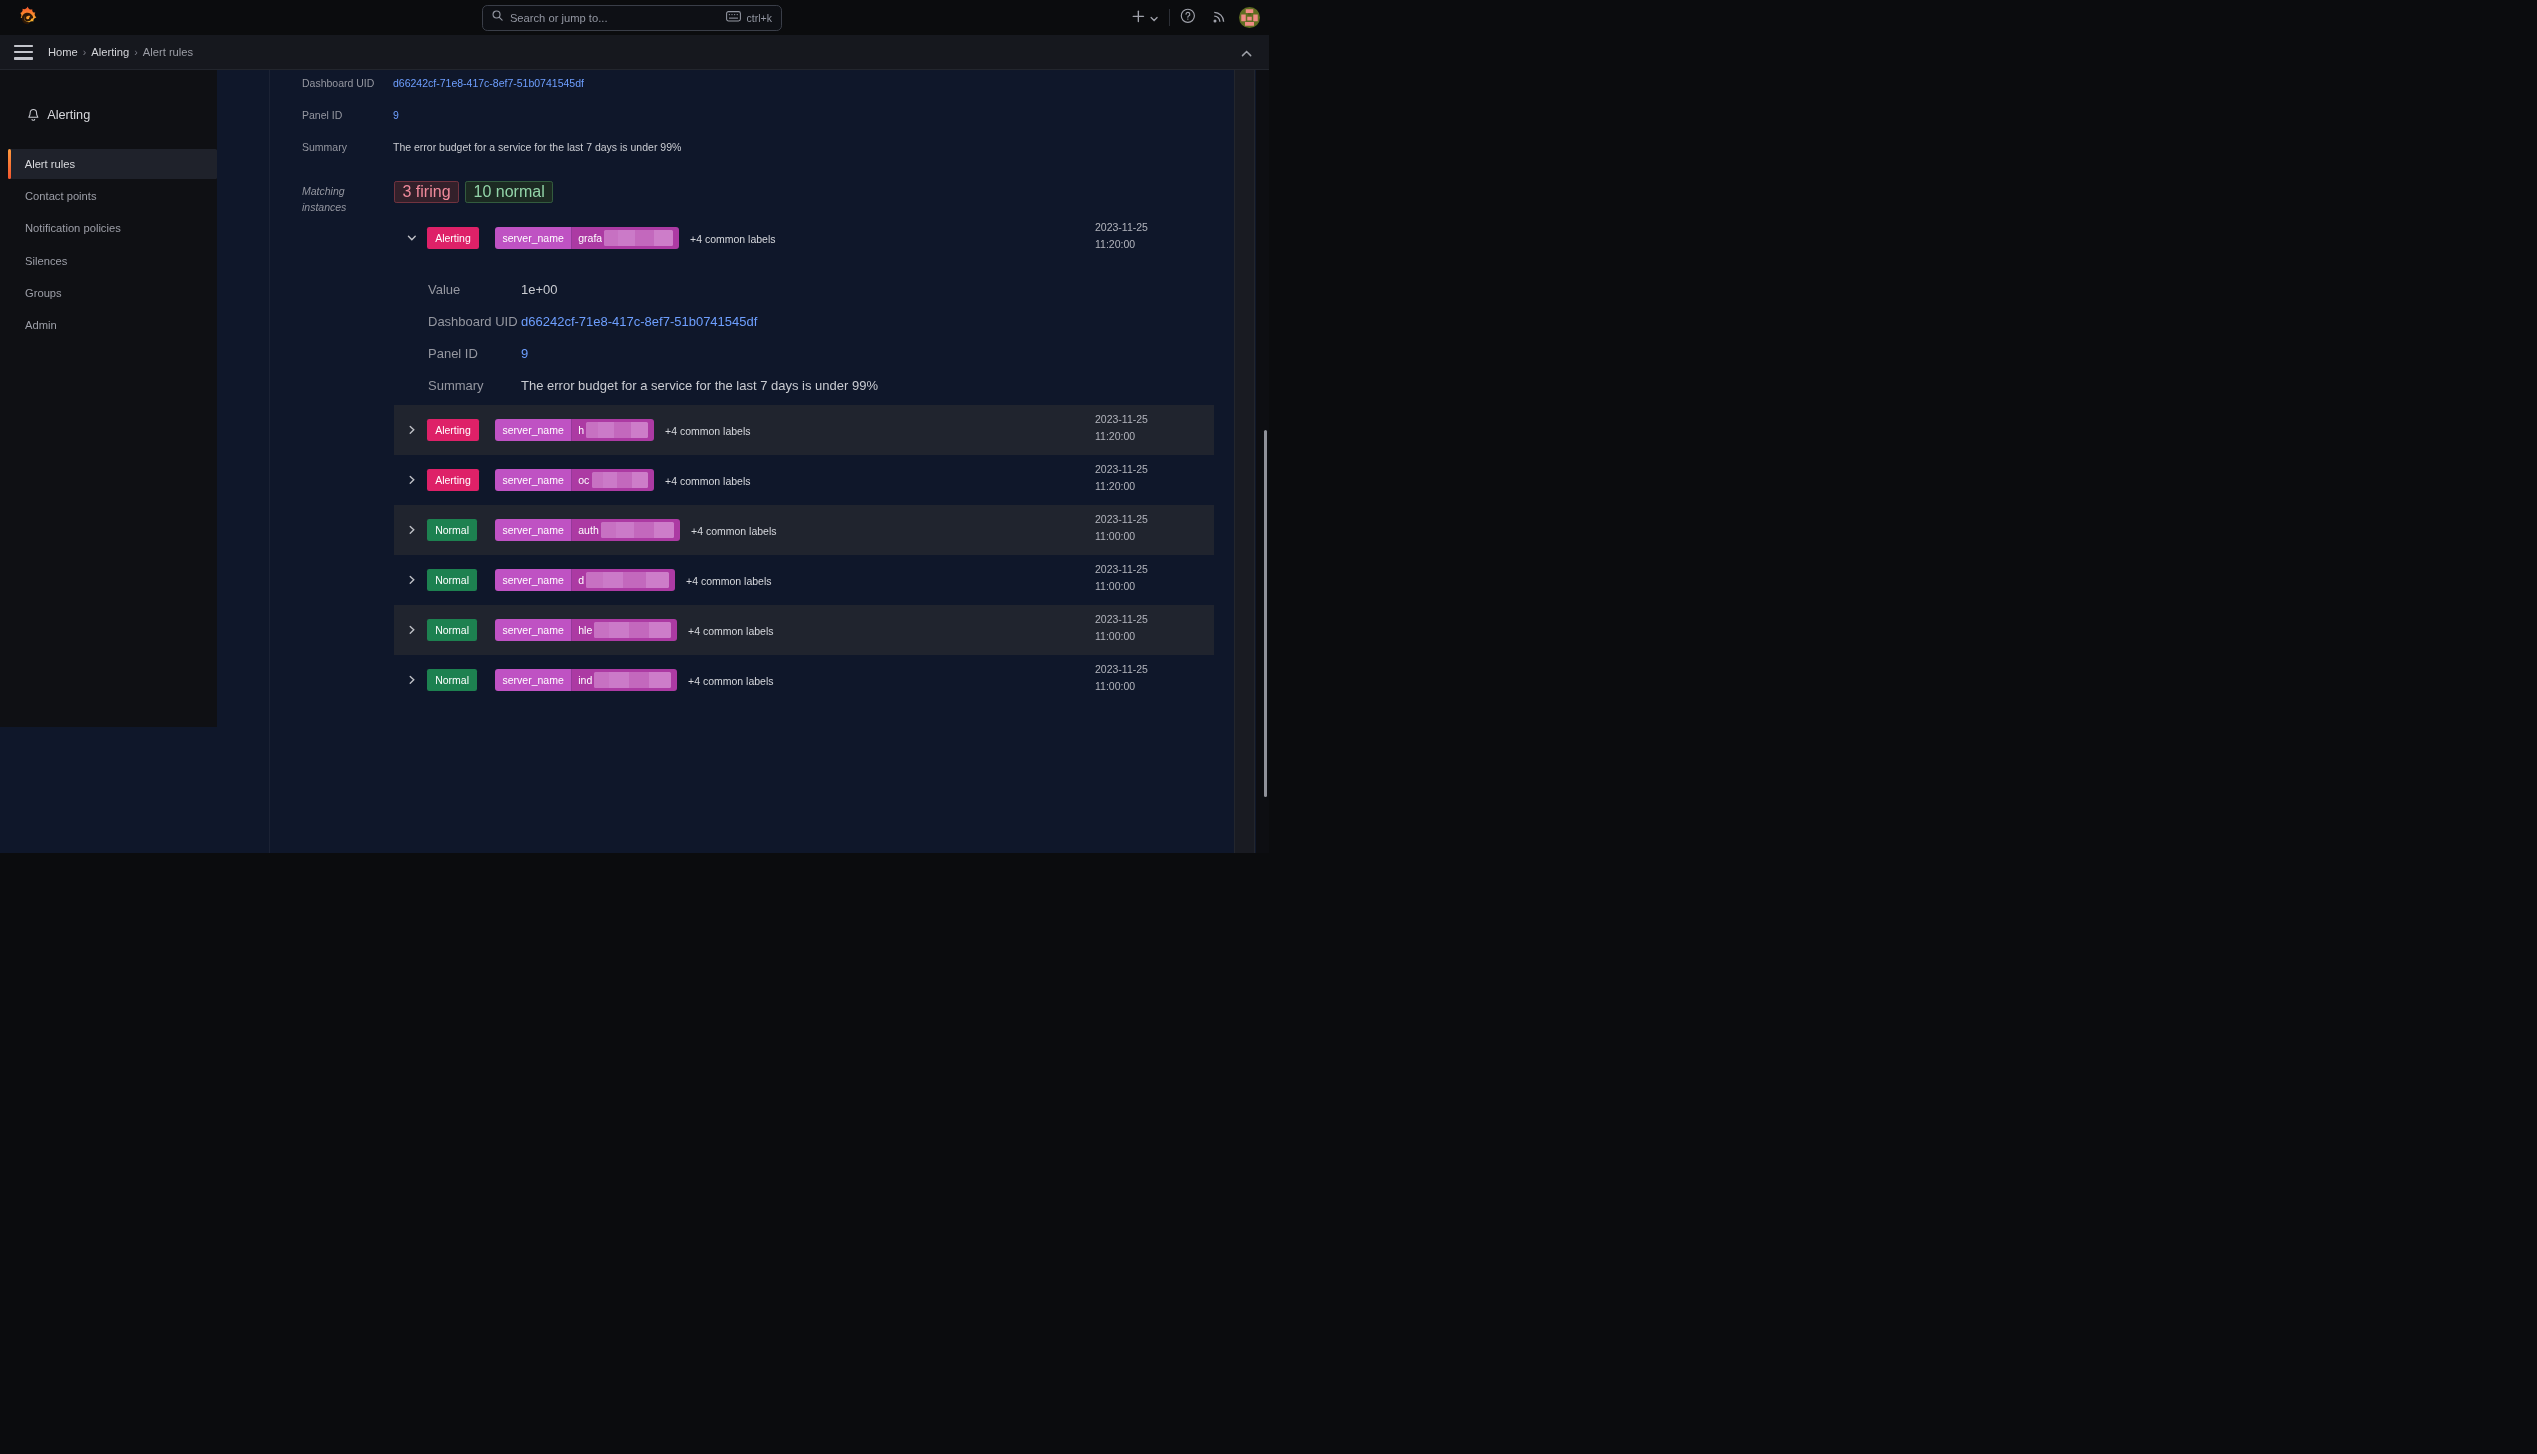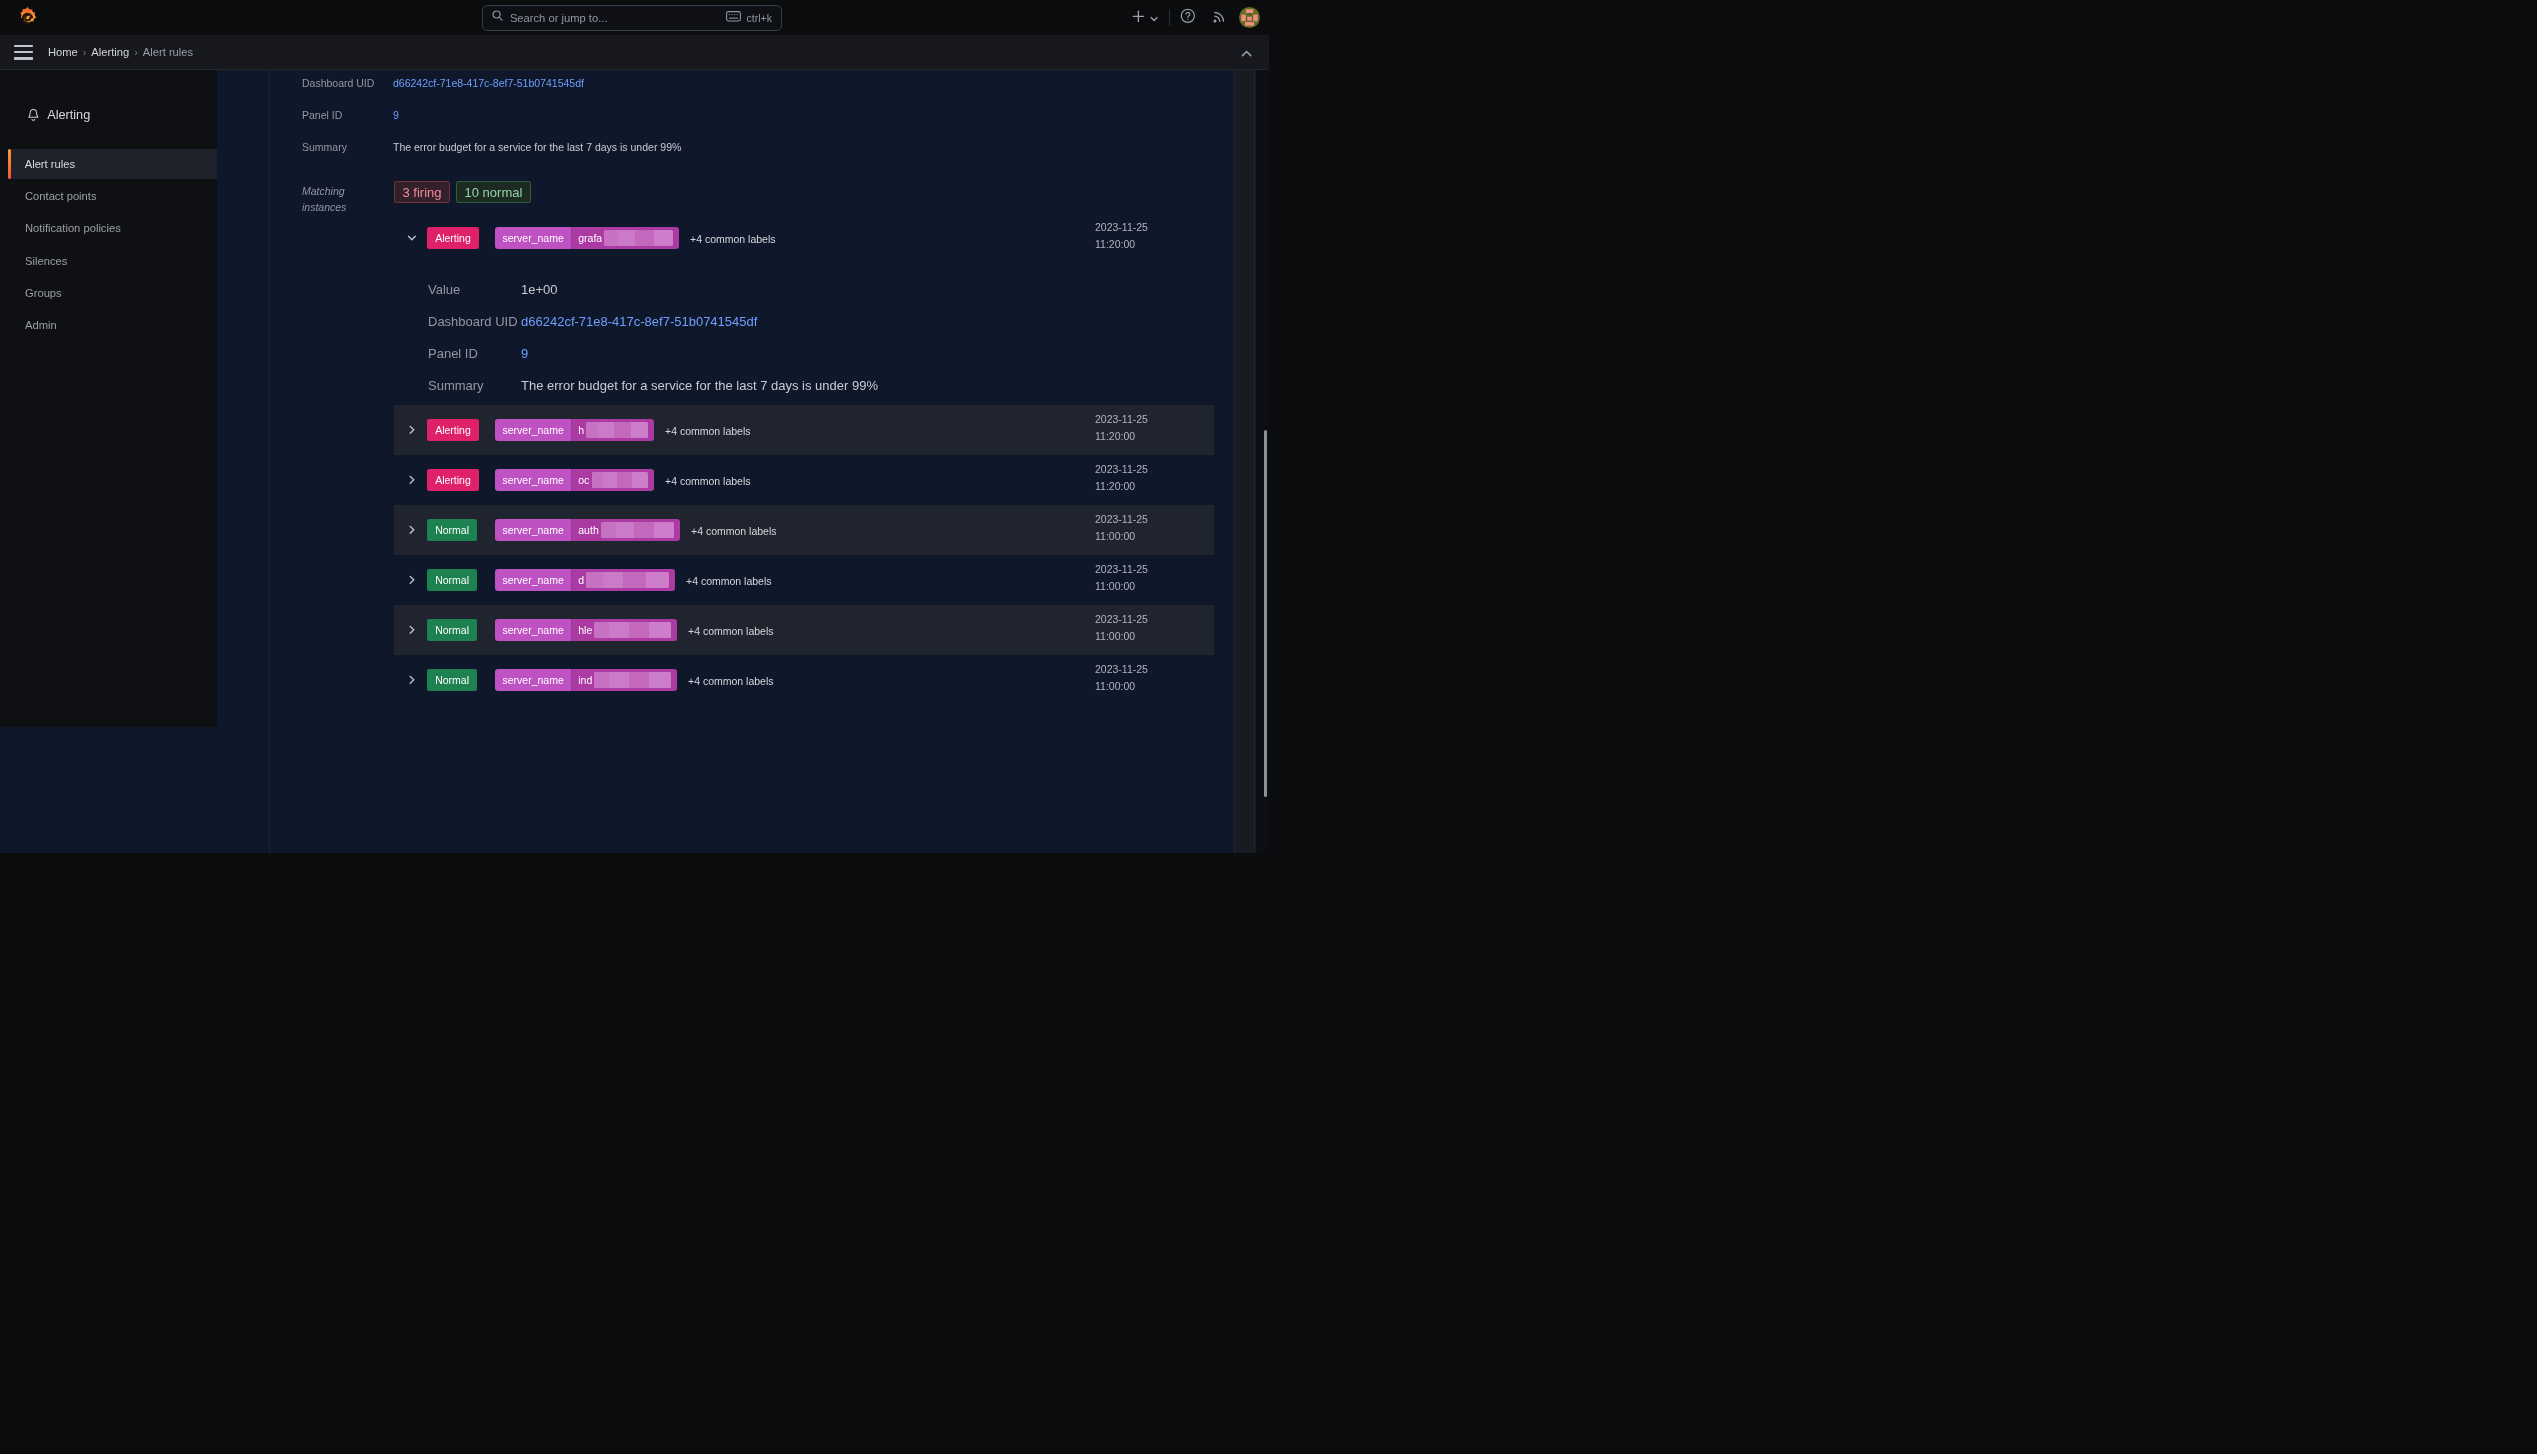--- a/index.html
+++ b/index.html
@@ -53,21 +53,21 @@
   .sb-item.active::before { content:""; position:absolute; left:0; top:0; bottom:0; width:3px;
                     border-radius:1.5px; background:linear-gradient(180deg,#ff9a3d,#f4562e); }
 
   
   .fieldrow { position:absolute; left:302px; display:flex; font-size:10.5px; }
   .flabel { width:91px; color:#9597a0; line-height:15.7px; }
   .fvalue { color:#c9cbd1; line-height:15.7px; }
   a.link { color:#6e9fff; text-decoration:none; cursor:pointer; }
   .chips { position:absolute; left:394px; top:181px; display:flex; gap:6px; }
   .chip { height:22px; display:inline-flex; align-items:center; padding:0 7.5px;
-          border-radius:2.2px; font-size:13px; border:0.7px solid; }
+          border-radius:2.2px; font-size:16px; border:0.7px solid; }
   .chip.firing { background:#33202a; border-color:#71333f; color:#f08a9b; }
   .chip.normal { background:#1c2a22; border-color:#335c3e; color:#93d5a9; }
 
   
   .itable { position:absolute; left:394px; top:213px; width:820px; }
   .thead { position:relative; height:32px; background:#1d212a; color:#b6b8bf; font-size:10.5px; }
   .thead span { position:absolute; top:9px; }
   .col-state { left:34px; } .col-labels { left:101px; } .col-created { left:701px; }
 
   .trow { position:relative; height:50px; }

